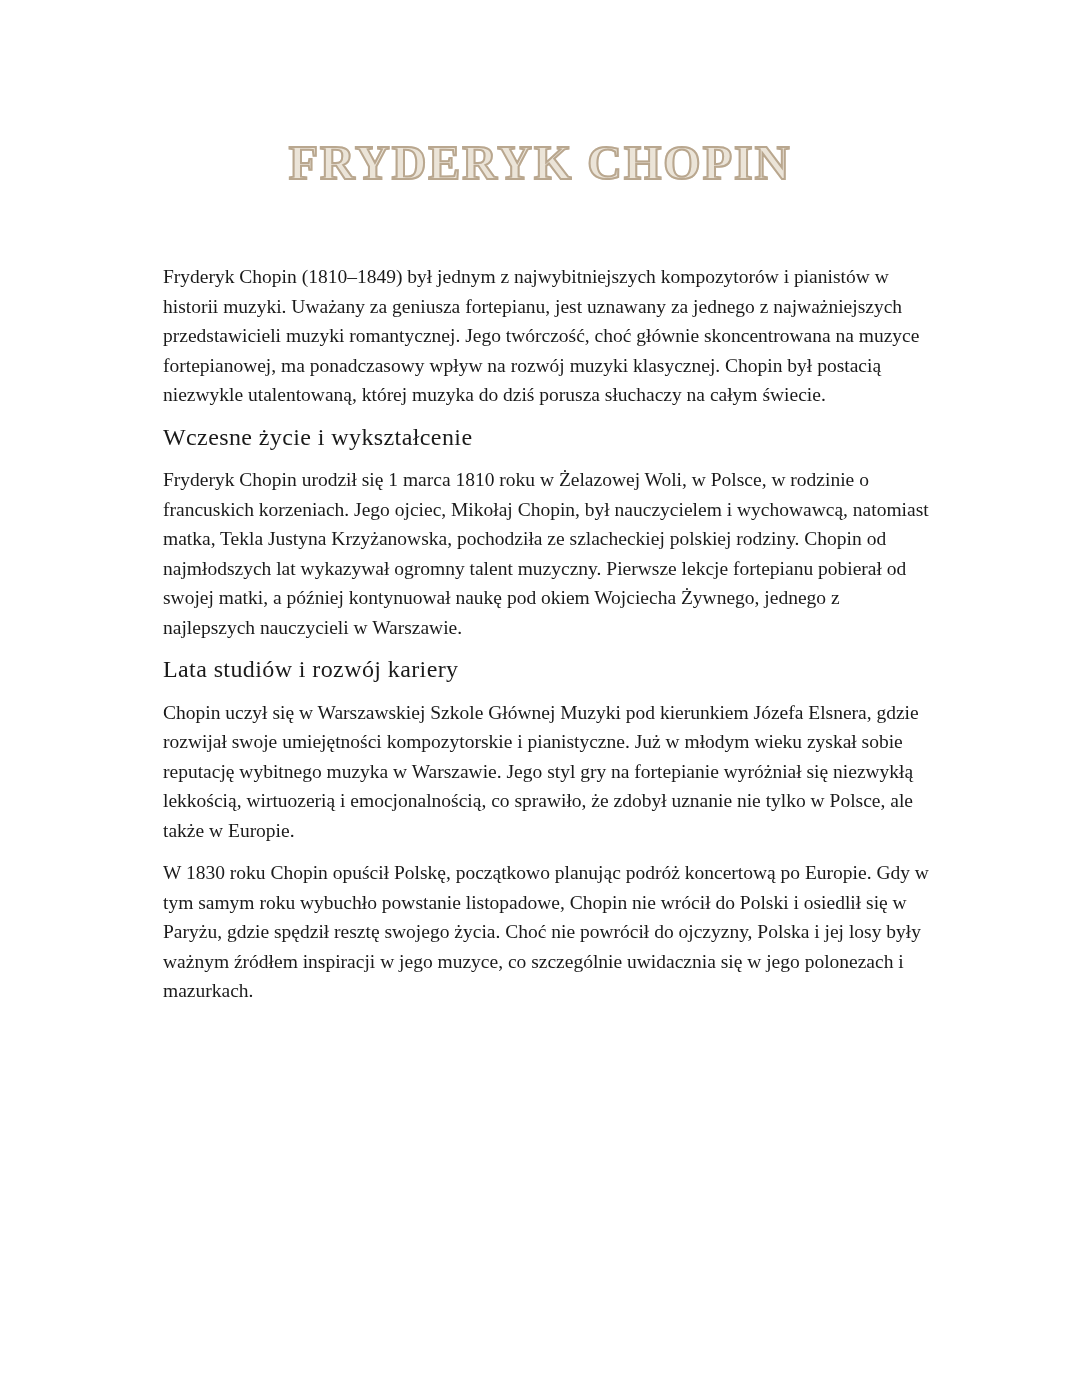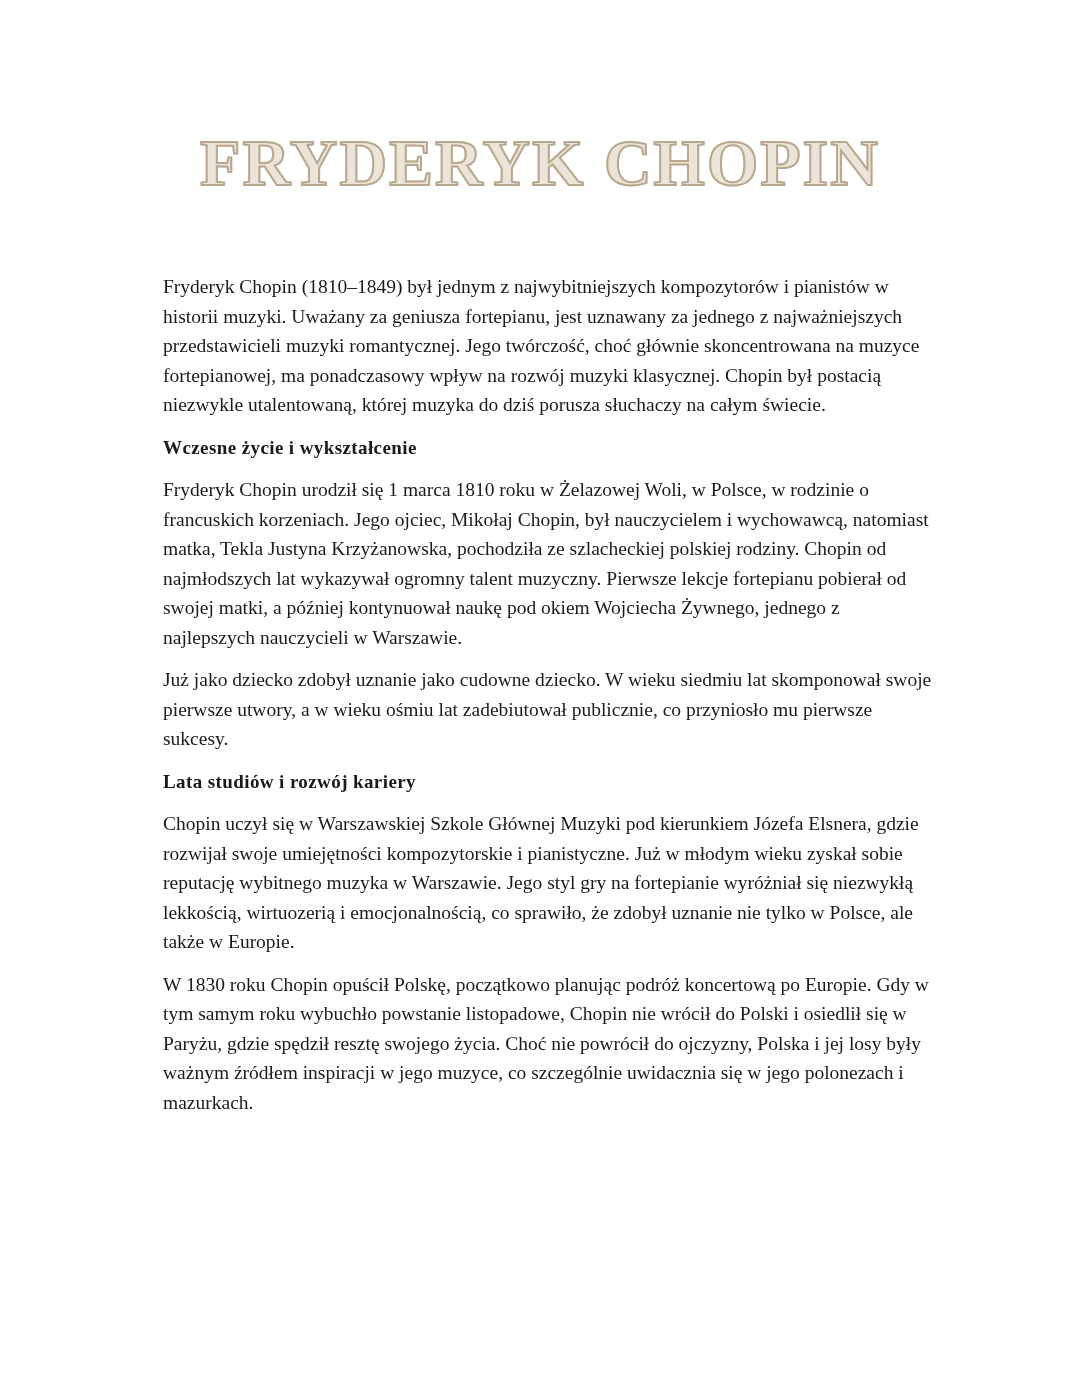--- a/index.html
+++ b/index.html
@@ -23,65 +23,64 @@
       height: 1397px;
     }
     .title {
       position: absolute;
       left: 0;
       top: 128px;
       width: 1080px;
       text-align: center;
       font-family: "Liberation Serif", "DejaVu Serif", serif;
       font-weight: bold;
-      font-size: 66px;
+      font-size: 48px;
       letter-spacing: 2px;
       line-height: 70px;
       color: #ebe4d8;
       -webkit-text-stroke: 2px #b9a78f;
       background: linear-gradient(180deg, #f3efe8 0%, #e2d8c8 100%);
       -webkit-background-clip: text;
       background-clip: text;
       margin: 0;
     }
     .content {
       position: absolute;
       left: 163px;
-      top: 272px;
+      top: 262px;
       width: 770px;
       font-family: "Liberation Serif", "DejaVu Serif", serif;
       font-size: 19.5px;
       line-height: 29.5px;
       color: #1a1a1a;
     }
     .content p {
       margin: 0 0 13px 0;
     }
     .content h2 {
       margin: 0 0 13px 0;
-      font-size: 19px;
+      font-size: 24px;
       line-height: 29.5px;
-      font-weight: bold;
+      font-weight: normal;
       letter-spacing: 0.4px;
     }
     .content strong {
       font-weight: normal;
     }
   </style>
 </head>
 <body>
 
 <div class="page">
   <h1 class="title">FRYDERYK CHOPIN</h1>
 
   <div class="content">
     <p>Fryderyk Chopin (1810–1849) był jednym z najwybitniejszych kompozytorów i pianistów w historii muzyki. Uważany za geniusza fortepianu, jest uznawany za jednego z najważniejszych przedstawicieli muzyki romantycznej. Jego twórczość, choć głównie skoncentrowana na muzyce fortepianowej, ma ponadczasowy wpływ na rozwój muzyki klasycznej. Chopin był postacią niezwykle utalentowaną, której muzyka do dziś porusza słuchaczy na całym świecie.</p>
 
     <h2>Wczesne życie i wykształcenie</h2>
     <p>Fryderyk Chopin urodził się 1 marca 1810 roku w Żelazowej Woli, w Polsce, w rodzinie o francuskich korzeniach. Jego ojciec, Mikołaj Chopin, był nauczycielem i wychowawcą, natomiast matka, Tekla Justyna Krzyżanowska, pochodziła ze szlacheckiej polskiej rodziny. Chopin od najmłodszych lat wykazywał ogromny talent muzyczny. Pierwsze lekcje fortepianu pobierał od swojej matki, a później kontynuował naukę pod okiem Wojciecha Żywnego, jednego z najlepszych nauczycieli w Warszawie.</p>
-    <p>Już jako dziecko zdobył uznanie jako cudowne dziecko. W wieku siedmiu lat skomponował swoje pierwsze utwory, a w wieku ośmiu lat zadebiutował publicznie, co przyniosło mu pierwsze sukcesy.</p>
 
     <h2>Lata studiów i rozwój kariery</h2>
     <p><span>Chopin uczył się w </span><strong>Warszawskiej Szkole Głównej Muzyki</strong><span> pod kierunkiem Józefa Elsnera, gdzie rozwijał swoje umiejętności kompozytorskie i pianistyczne. Już w młodym wieku zyskał sobie reputację wybitnego muzyka w Warszawie. Jego styl gry na fortepianie wyróżniał się niezwykłą lekkością, wirtuozerią i emocjonalnością, co sprawiło, że zdobył uznanie nie tylko w Polsce, ale także w Europie.</span></p>
     <p><span>W 1830 roku Chopin opuścił Polskę, początkowo planując podróż koncertową po Europie. Gdy w tym samym roku wybuchło </span><strong>powstanie listopadowe</strong><span>, Chopin nie wrócił do Polski i osiedlił się w Paryżu, gdzie spędził resztę swojego życia. Choć nie powrócił do ojczyzny, Polska i jej losy były ważnym źródłem inspiracji w jego muzyce, co szczególnie uwidacznia się w jego polonezach i mazurkach.</span></p>
 
   </div>
 </div>
 
 </body></html>

